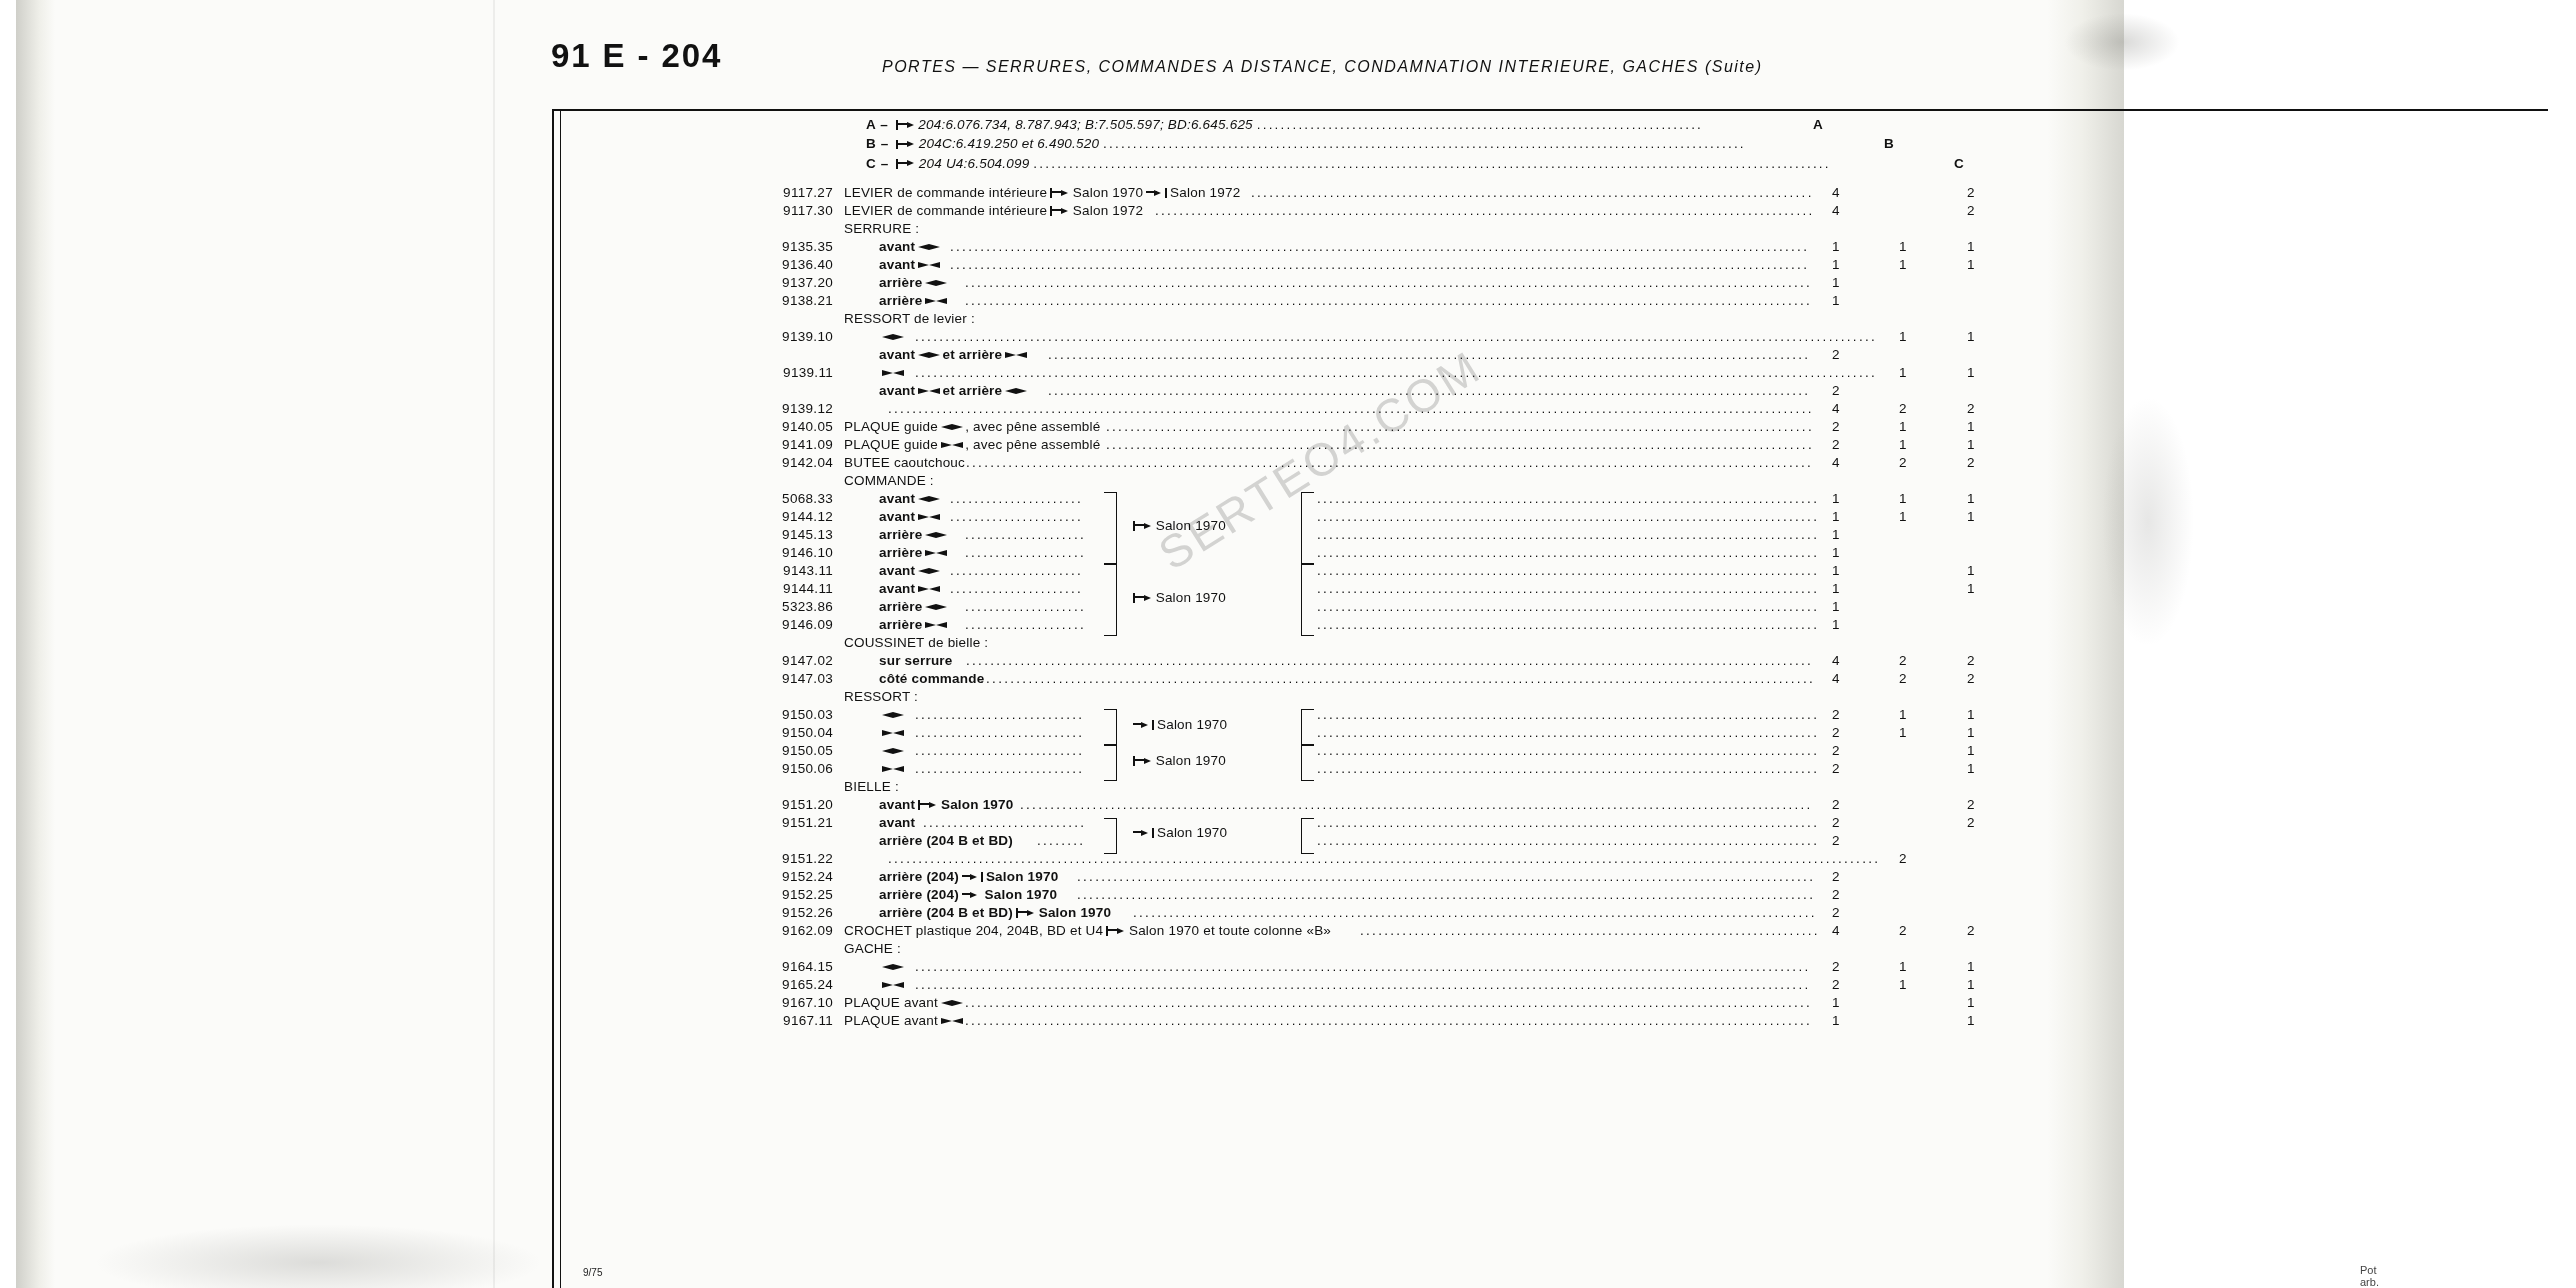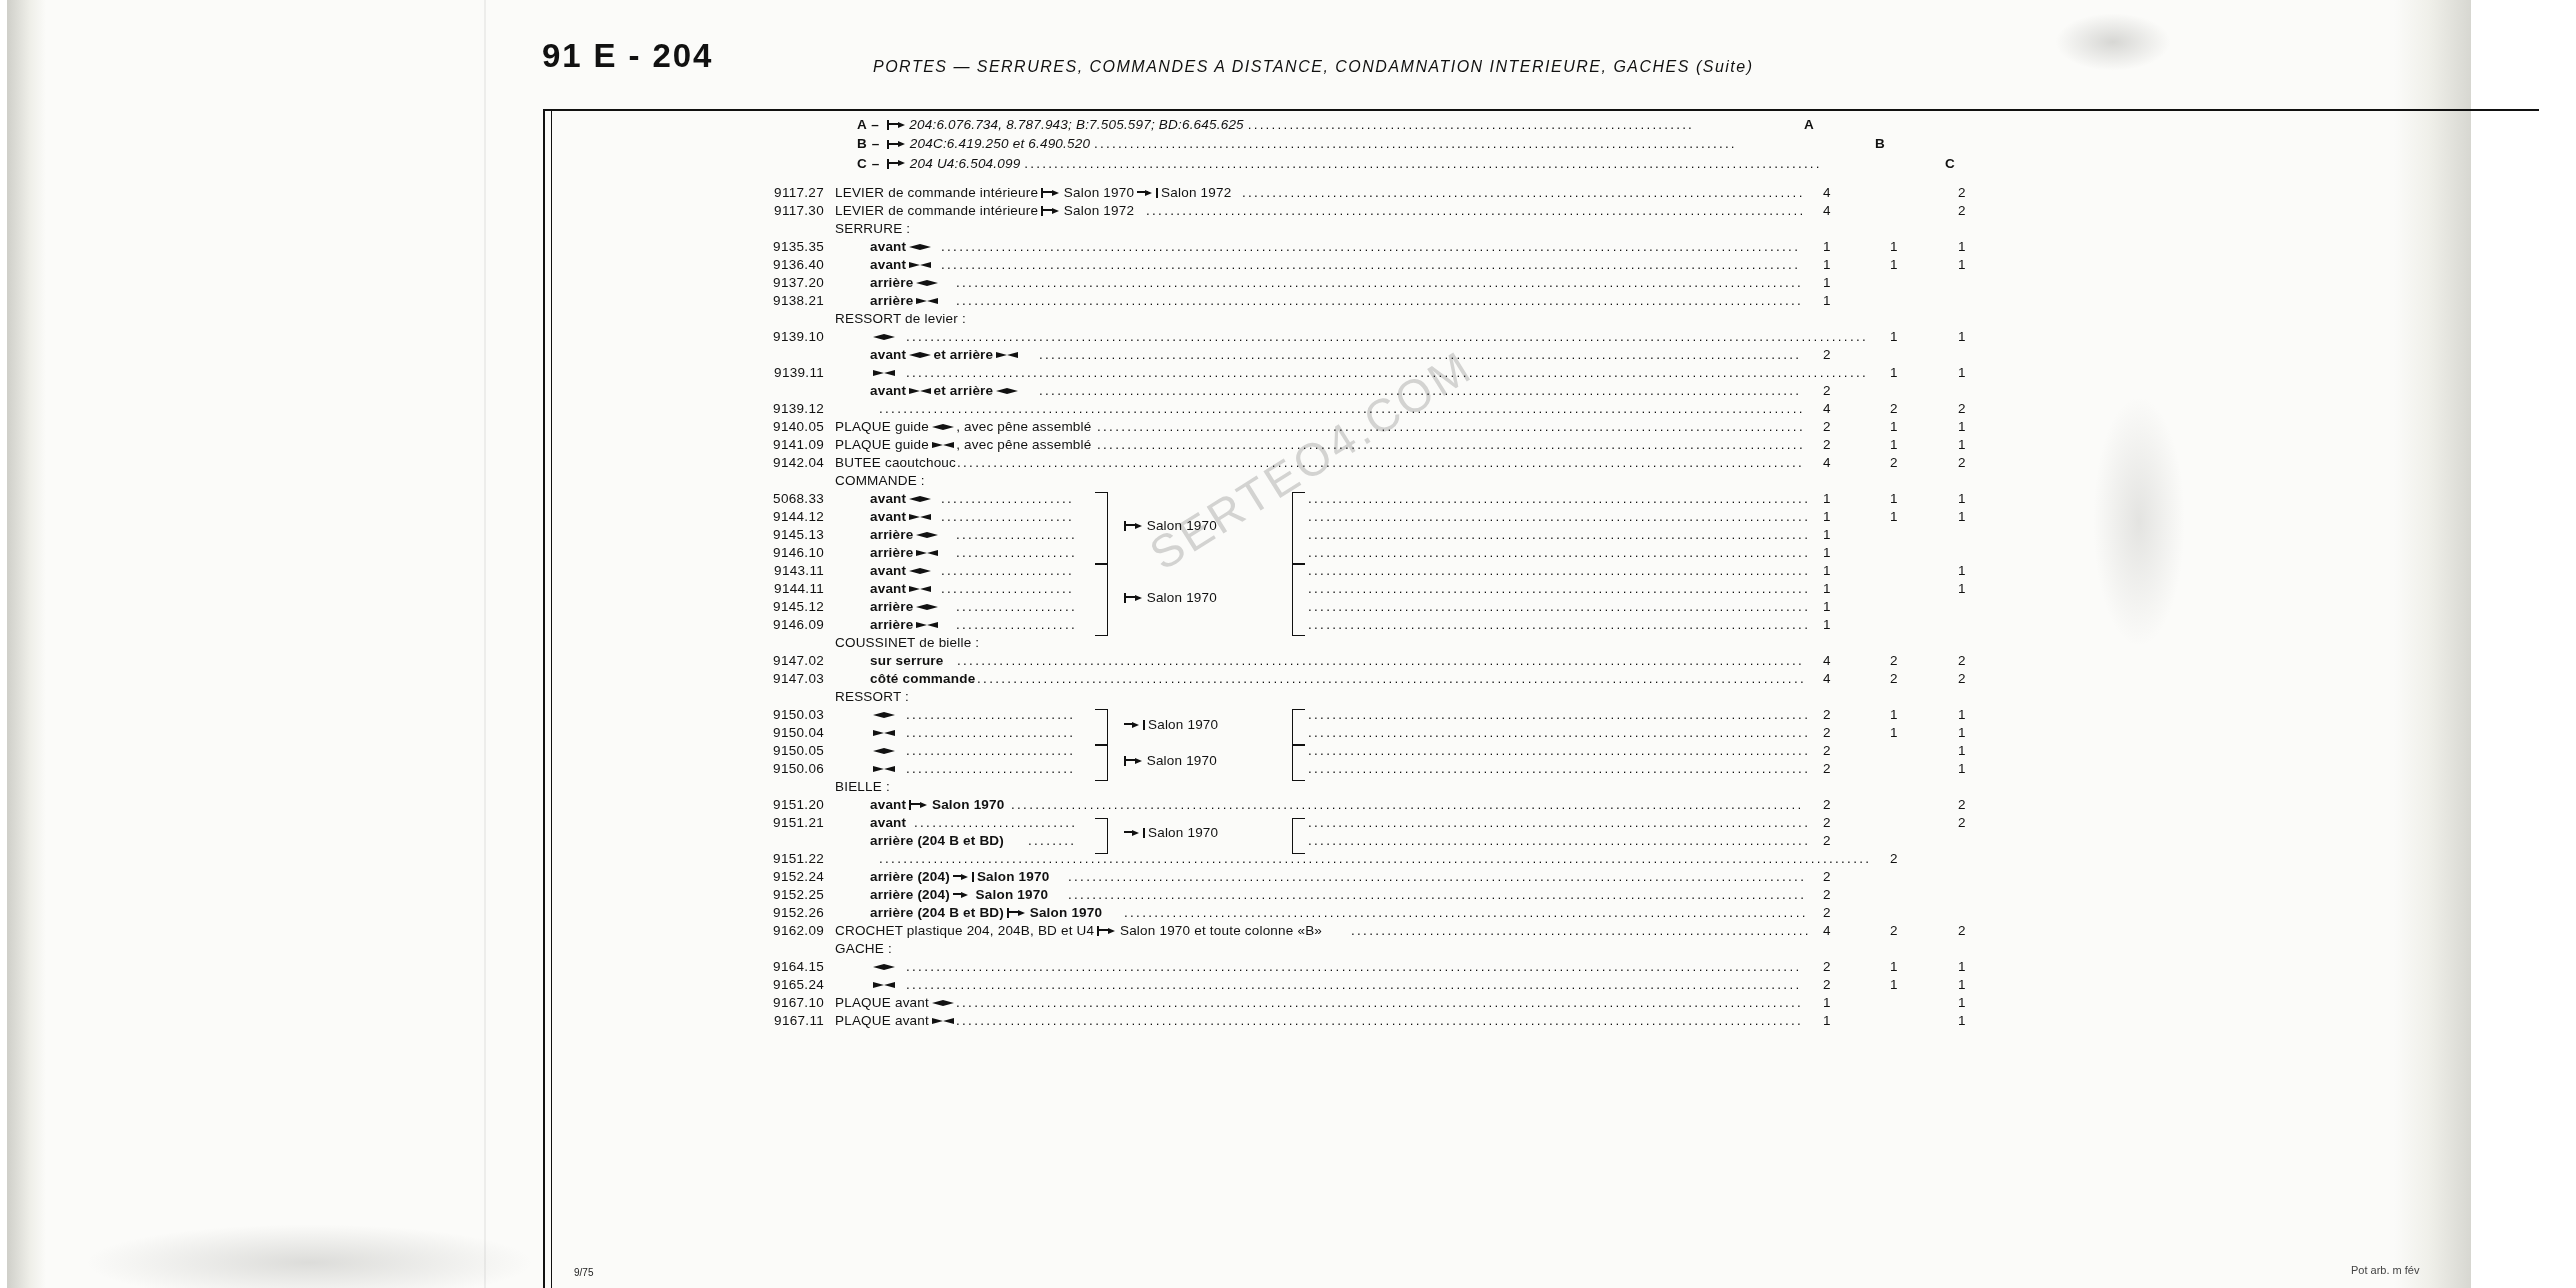--- a/index.html
+++ b/index.html
@@ -11,22 +11,22 @@
     width: 2576px;
     height: 1288px;
     font-family: "Liberation Sans", sans-serif;
     overflow: hidden;
     position: relative;
   }
 
   
   #scan {
     position: absolute;
-    left: 7px; top: 0;
-    width: 2464px; height: 1288px;
+    left: 16px; top: 0;
+    width: 2108px; height: 1288px;
     background: #fbfbf9;
   }
   
   .scan-edge-left {
     position: absolute;
     left: 0; top: 0;
     width: 39px; height: 1288px;
     background: linear-gradient(90deg,#cfcfc9 0%, #efefe9 60%, #fbfbf9 100%);
   }
   .scan-edge-right {
@@ -494,21 +494,21 @@
       </div>
       <div class="row">
         <span class="ref">9144.11</span>
         <span class="desc ind1">avant<span class="cone rev"></span></span>
         <span class="dots" style="left: 934px; width: 135px;">......................</span>
         <span class="dots" style="left: 1301px; width: 502px;">...................................................................................</span>
         <span class="qa">1</span>
         <span class="qc">1</span>
       </div>
       <div class="row">
-        <span class="ref">9145.12</span>
+        <span class="ref">5323.86</span>
         <span class="desc ind1">arrière<span class="cone"></span></span>
         <span class="dots" style="left: 949px; width: 120px;">....................</span>
         <span class="dots" style="left: 1301px; width: 502px;">...................................................................................</span>
         <span class="qa">1</span>
       </div>
       <div class="row">
         <span class="ref">9146.09</span>
         <span class="desc ind1">arrière<span class="cone rev"></span></span>
         <span class="dots" style="left: 949px; width: 120px;">....................</span>
         <span class="dots" style="left: 1301px; width: 502px;">...................................................................................</span>

